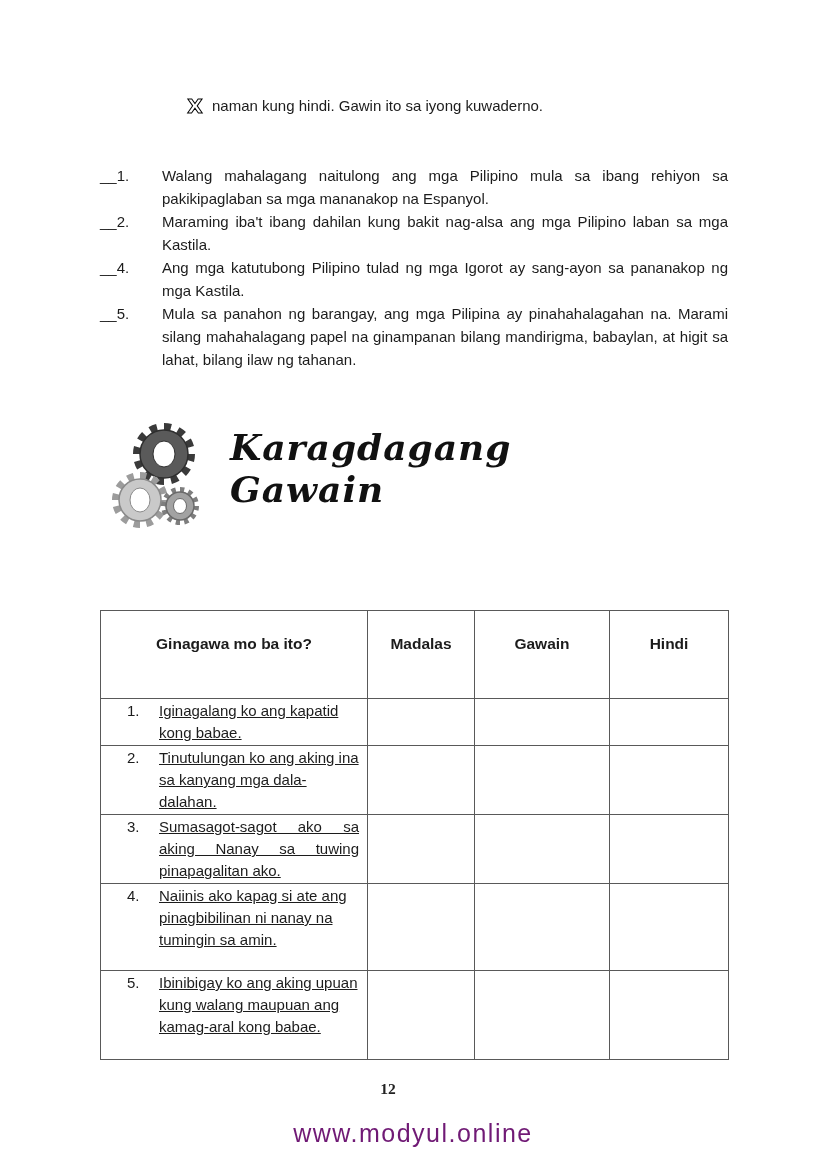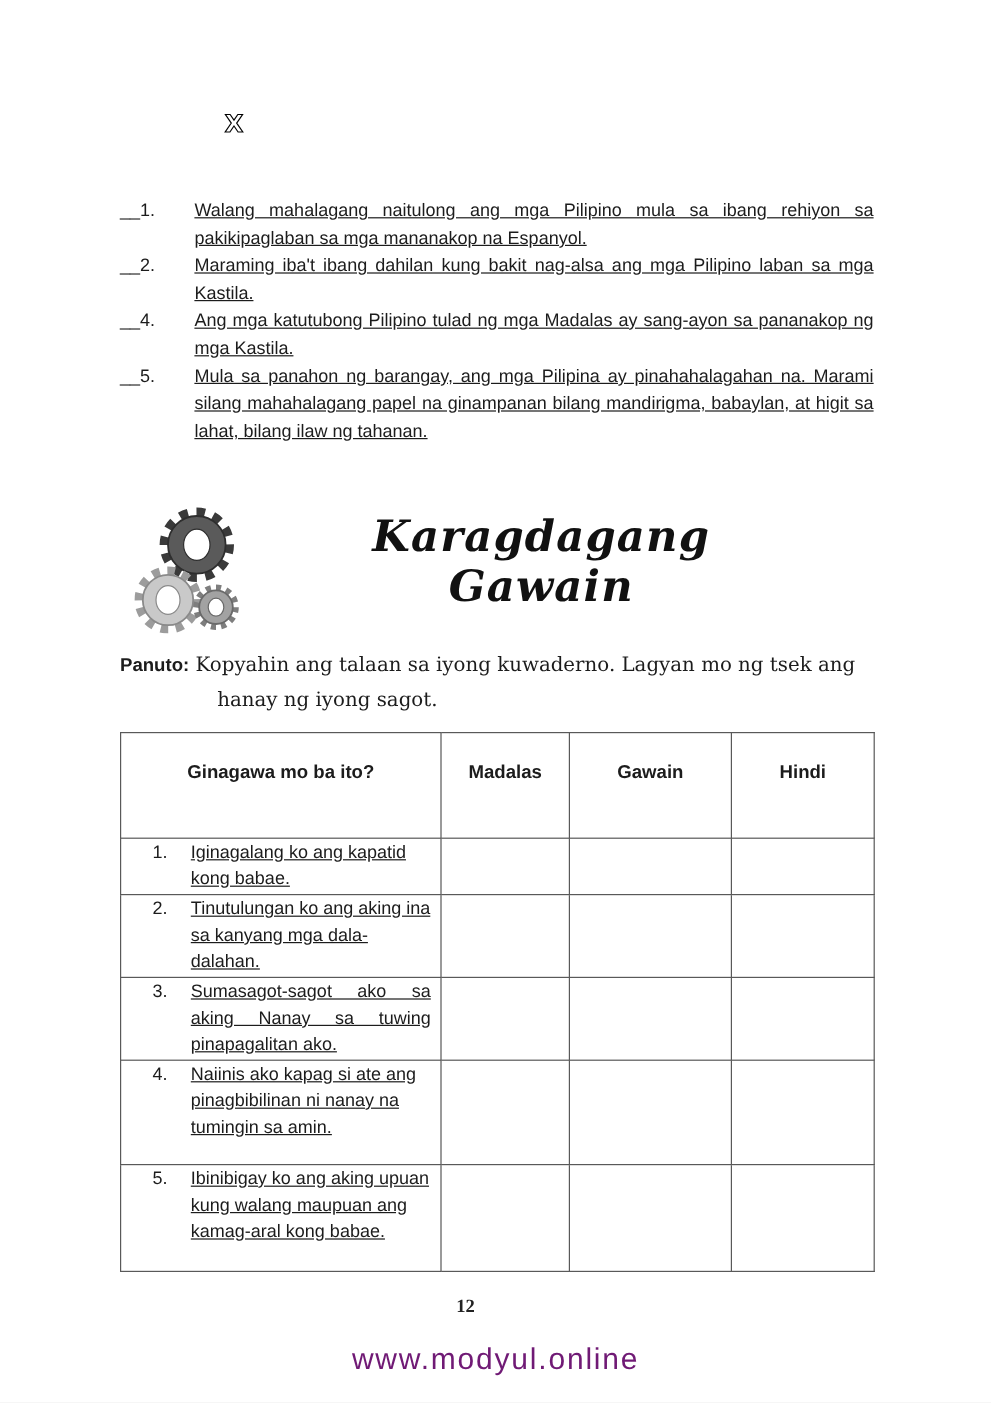--- a/index.html
+++ b/index.html
@@ -21,25 +21,25 @@
   .instr1 .line2{padding-left:85px;display:flex;align-items:center;gap:7px;}
   .heart{font-family:"DejaVu Sans",sans-serif;font-size:21px;position:relative;top:1px;padding:0 5px;}
   .xmark{display:inline-block;vertical-align:-4px;}
   
   .agree-list{
     position:absolute;left:100px;top:164px;width:628px;
     font-size:15px;line-height:23px;
   }
   .agree-item{display:flex;gap:16px;}
   .agree-item .num{flex:0 0 46px;white-space:nowrap;}
-  .agree-item .itext{flex:1;text-align:justify;text-decoration:underline;}
+  .agree-item .itext{flex:1;text-align:justify;}
   
   .section-head{
     position:absolute;left:112px;top:420px;height:108px;width:560px;
-    display:flex;align-items:center;text-align:center;
+    display:flex;align-items:center;
   }
   .gears{flex:0 0 92px;height:108px;}
   .section-title{
     margin-left:26px;
     font-family:"DejaVu Serif",serif;
     font-style:italic;font-weight:bold;
     font-size:36px;letter-spacing:1px;
     color:#111;
     position:relative;top:-6px;
   }
@@ -96,35 +96,36 @@
 </head>
 <body>
 
 <div class="page">
 
   <div class="instr1">
     <div class="line2">
       <svg class="xmark" width="20" height="22" viewBox="0 0 24 26">
         <text x="12" y="21" text-anchor="middle" font-family="DejaVu Sans, sans-serif" font-size="24" font-weight="bold" fill="#ffffff" stroke="#000000" stroke-width="1.2">X</text>
       </svg>
+      <span>naman kung hindi. Gawin ito sa iyong kuwaderno.</span>
     </div>
   </div>
 
   <div class="agree-list">
     <div class="agree-item">
       <span class="num">__1.</span>
       <span class="itext">Walang mahalagang naitulong ang mga Pilipino mula sa ibang rehiyon sa pakikipaglaban sa mga mananakop na Espanyol.</span>
     </div>
     <div class="agree-item">
       <span class="num">__2.</span>
       <span class="itext">Maraming iba't ibang dahilan kung bakit nag-alsa ang mga Pilipino laban sa mga Kastila.</span>
     </div>
     <div class="agree-item">
       <span class="num">__4.</span>
-      <span class="itext">Ang mga katutubong Pilipino tulad ng mga Madalas ay sang-ayon sa pananakop ng mga Kastila.</span>
+      <span class="itext">Ang mga katutubong Pilipino tulad ng mga Igorot ay sang-ayon sa pananakop ng mga Kastila.</span>
     </div>
     <div class="agree-item">
       <span class="num">__5.</span>
       <span class="itext">Mula sa panahon ng barangay, ang mga Pilipina ay pinahahalagahan na. Marami silang mahahalagang papel na ginampanan bilang mandirigma, babaylan, at higit sa lahat, bilang ilaw ng tahanan.</span>
     </div>
   </div>
 
   <div class="section-head">
     <svg class="gears" viewBox="0 0 92 108">
 
@@ -142,29 +143,20 @@
 
       <g>
         <circle cx="68" cy="86" r="16" fill="none" stroke="#7e7e7e" stroke-width="6" pathLength="84" stroke-dasharray="3.5 3.5"></circle>
         <circle cx="68" cy="86" r="14" fill="#a2a2a2" stroke="#6a6a6a" stroke-width="1.5"></circle>
         <ellipse cx="68" cy="86" rx="6.5" ry="7.5" fill="#ffffff" stroke="#6a6a6a" stroke-width="1"></ellipse>
       </g>
     </svg>
     <div class="section-title">Karagdagang Gawain</div>
   </div>
 
-  <div class="instr2">
-    <div>
-      <span class="plabel">Panuto:</span>
-      <span>Kopyahin ang talaan sa iyong kuwaderno. Lagyan mo ng tsek ang</span>
-    </div>
-    <div class="line2">
-      <span>hanay ng iyong sagot.</span>
-    </div>
-  </div>
 
   <table class="checklist">
     <colgroup>
       <col style="width:267px">
         <col style="width:107px">
         <col style="width:135px">
         <col style="width:119px">
     </colgroup>
     <tbody>
         <tr>

